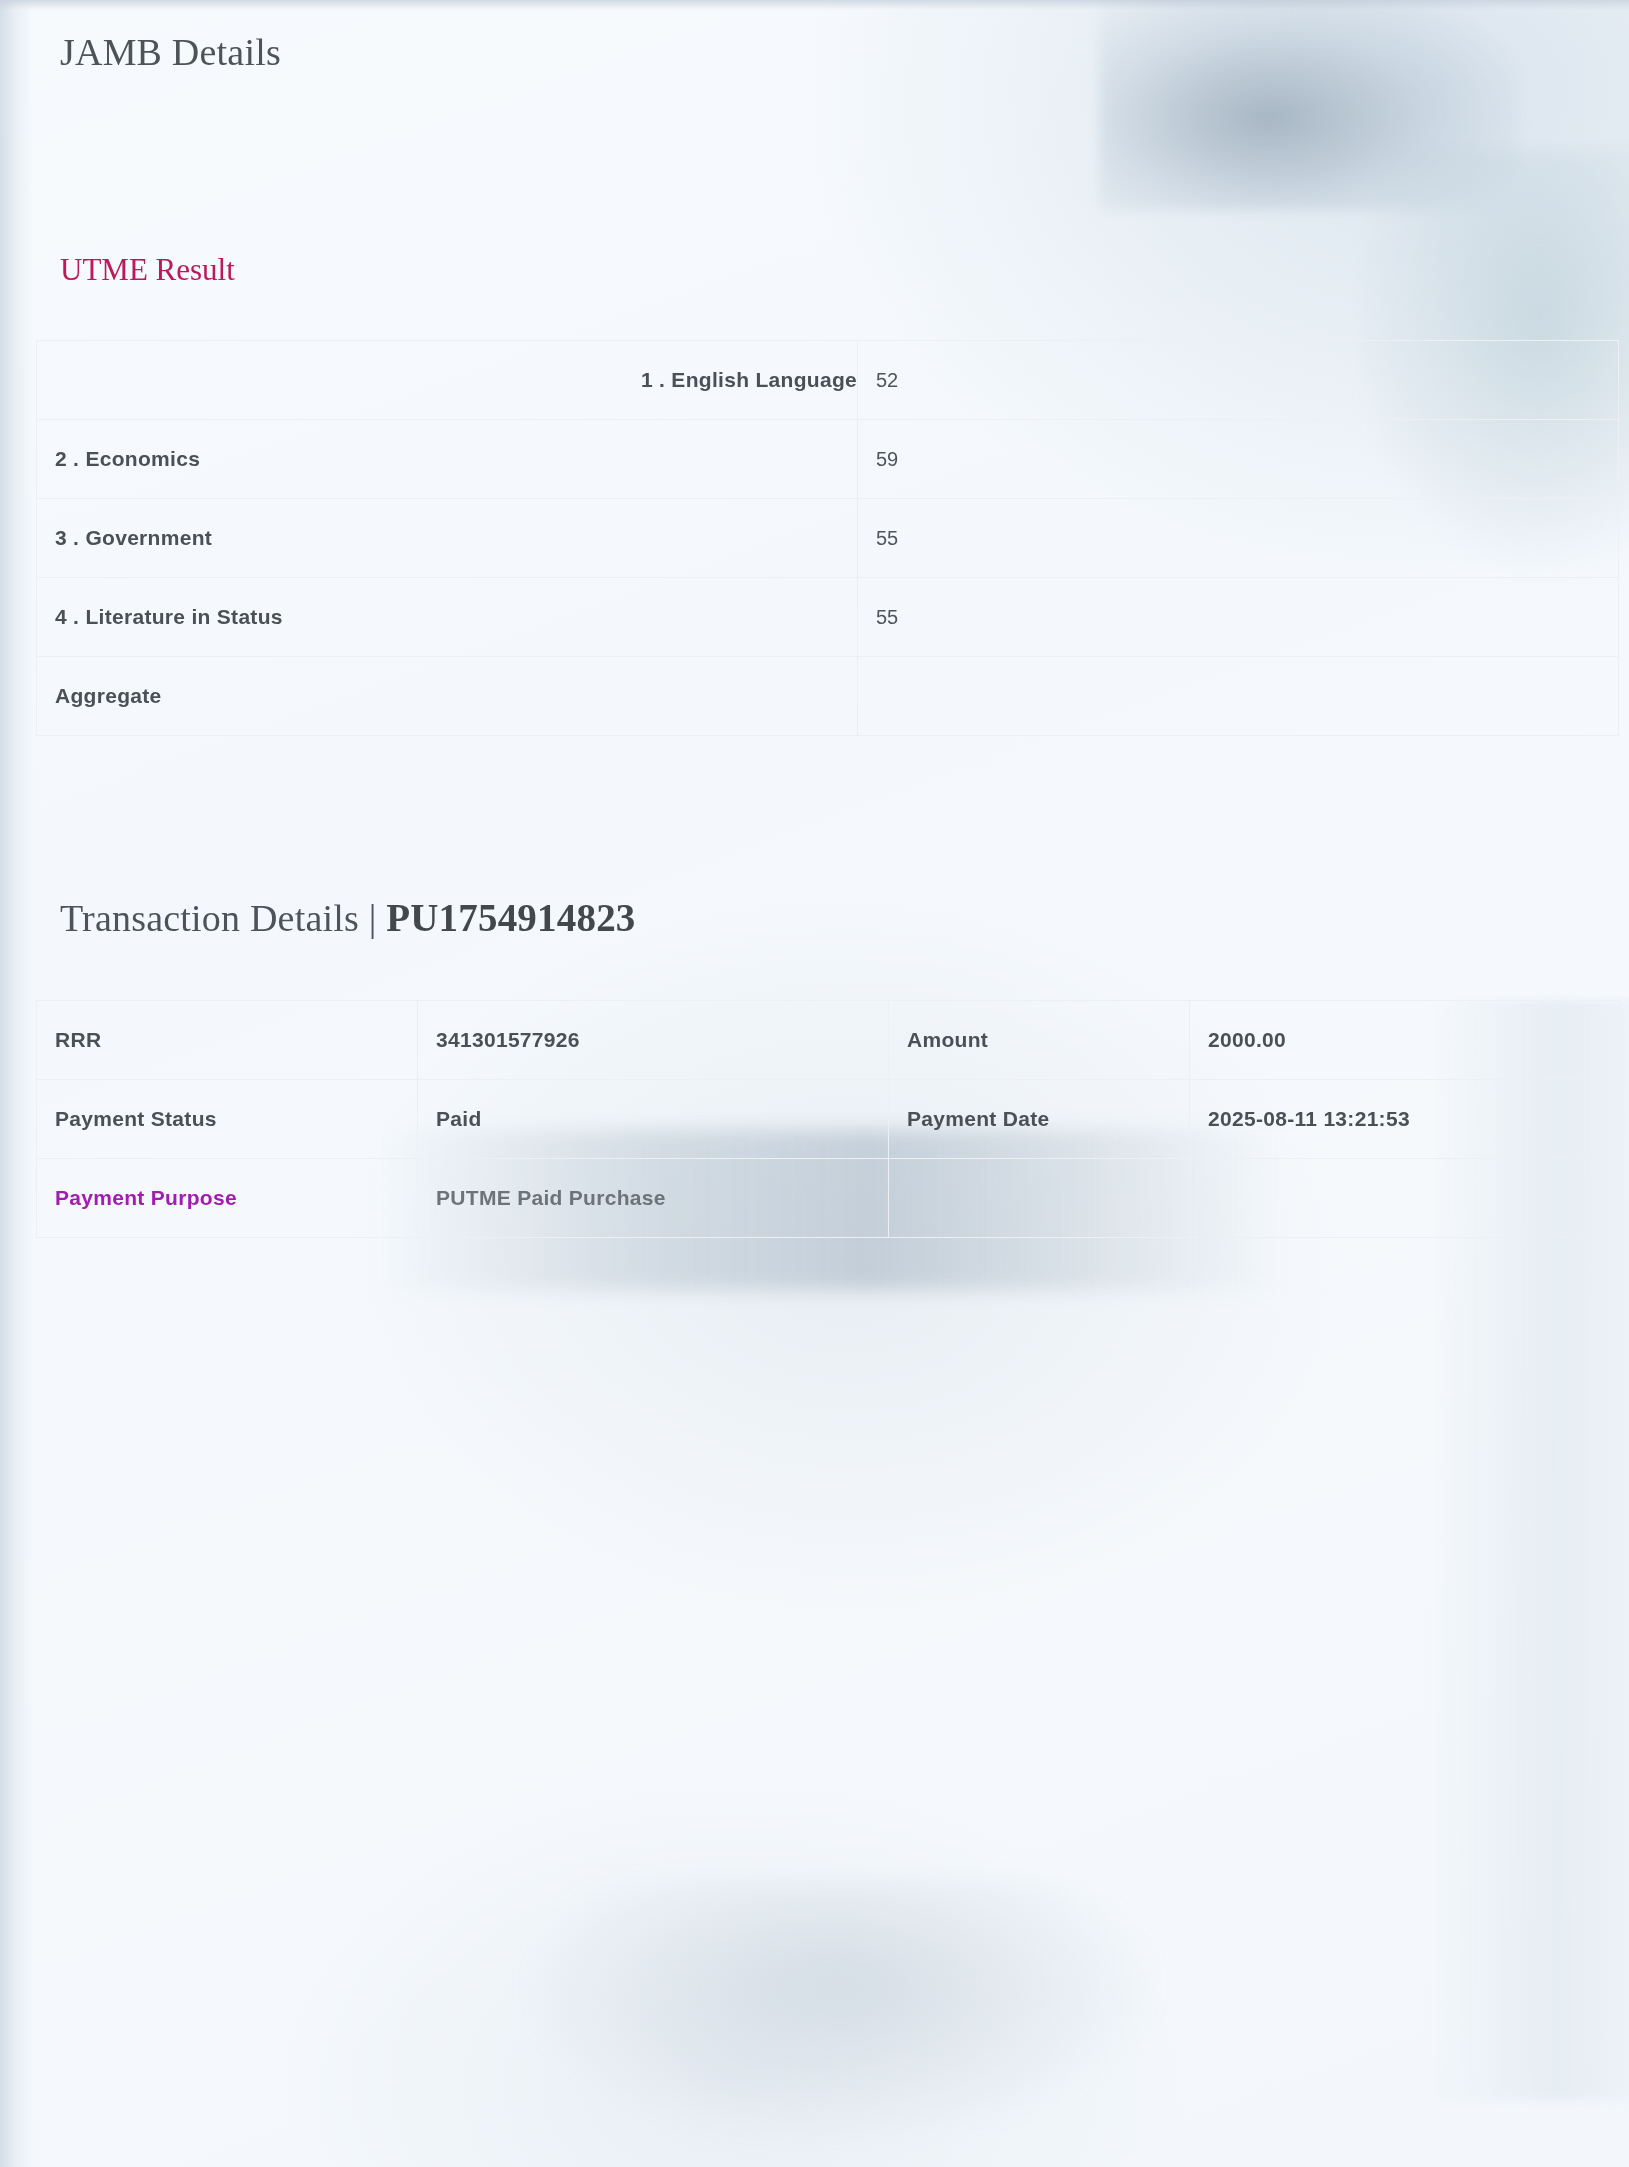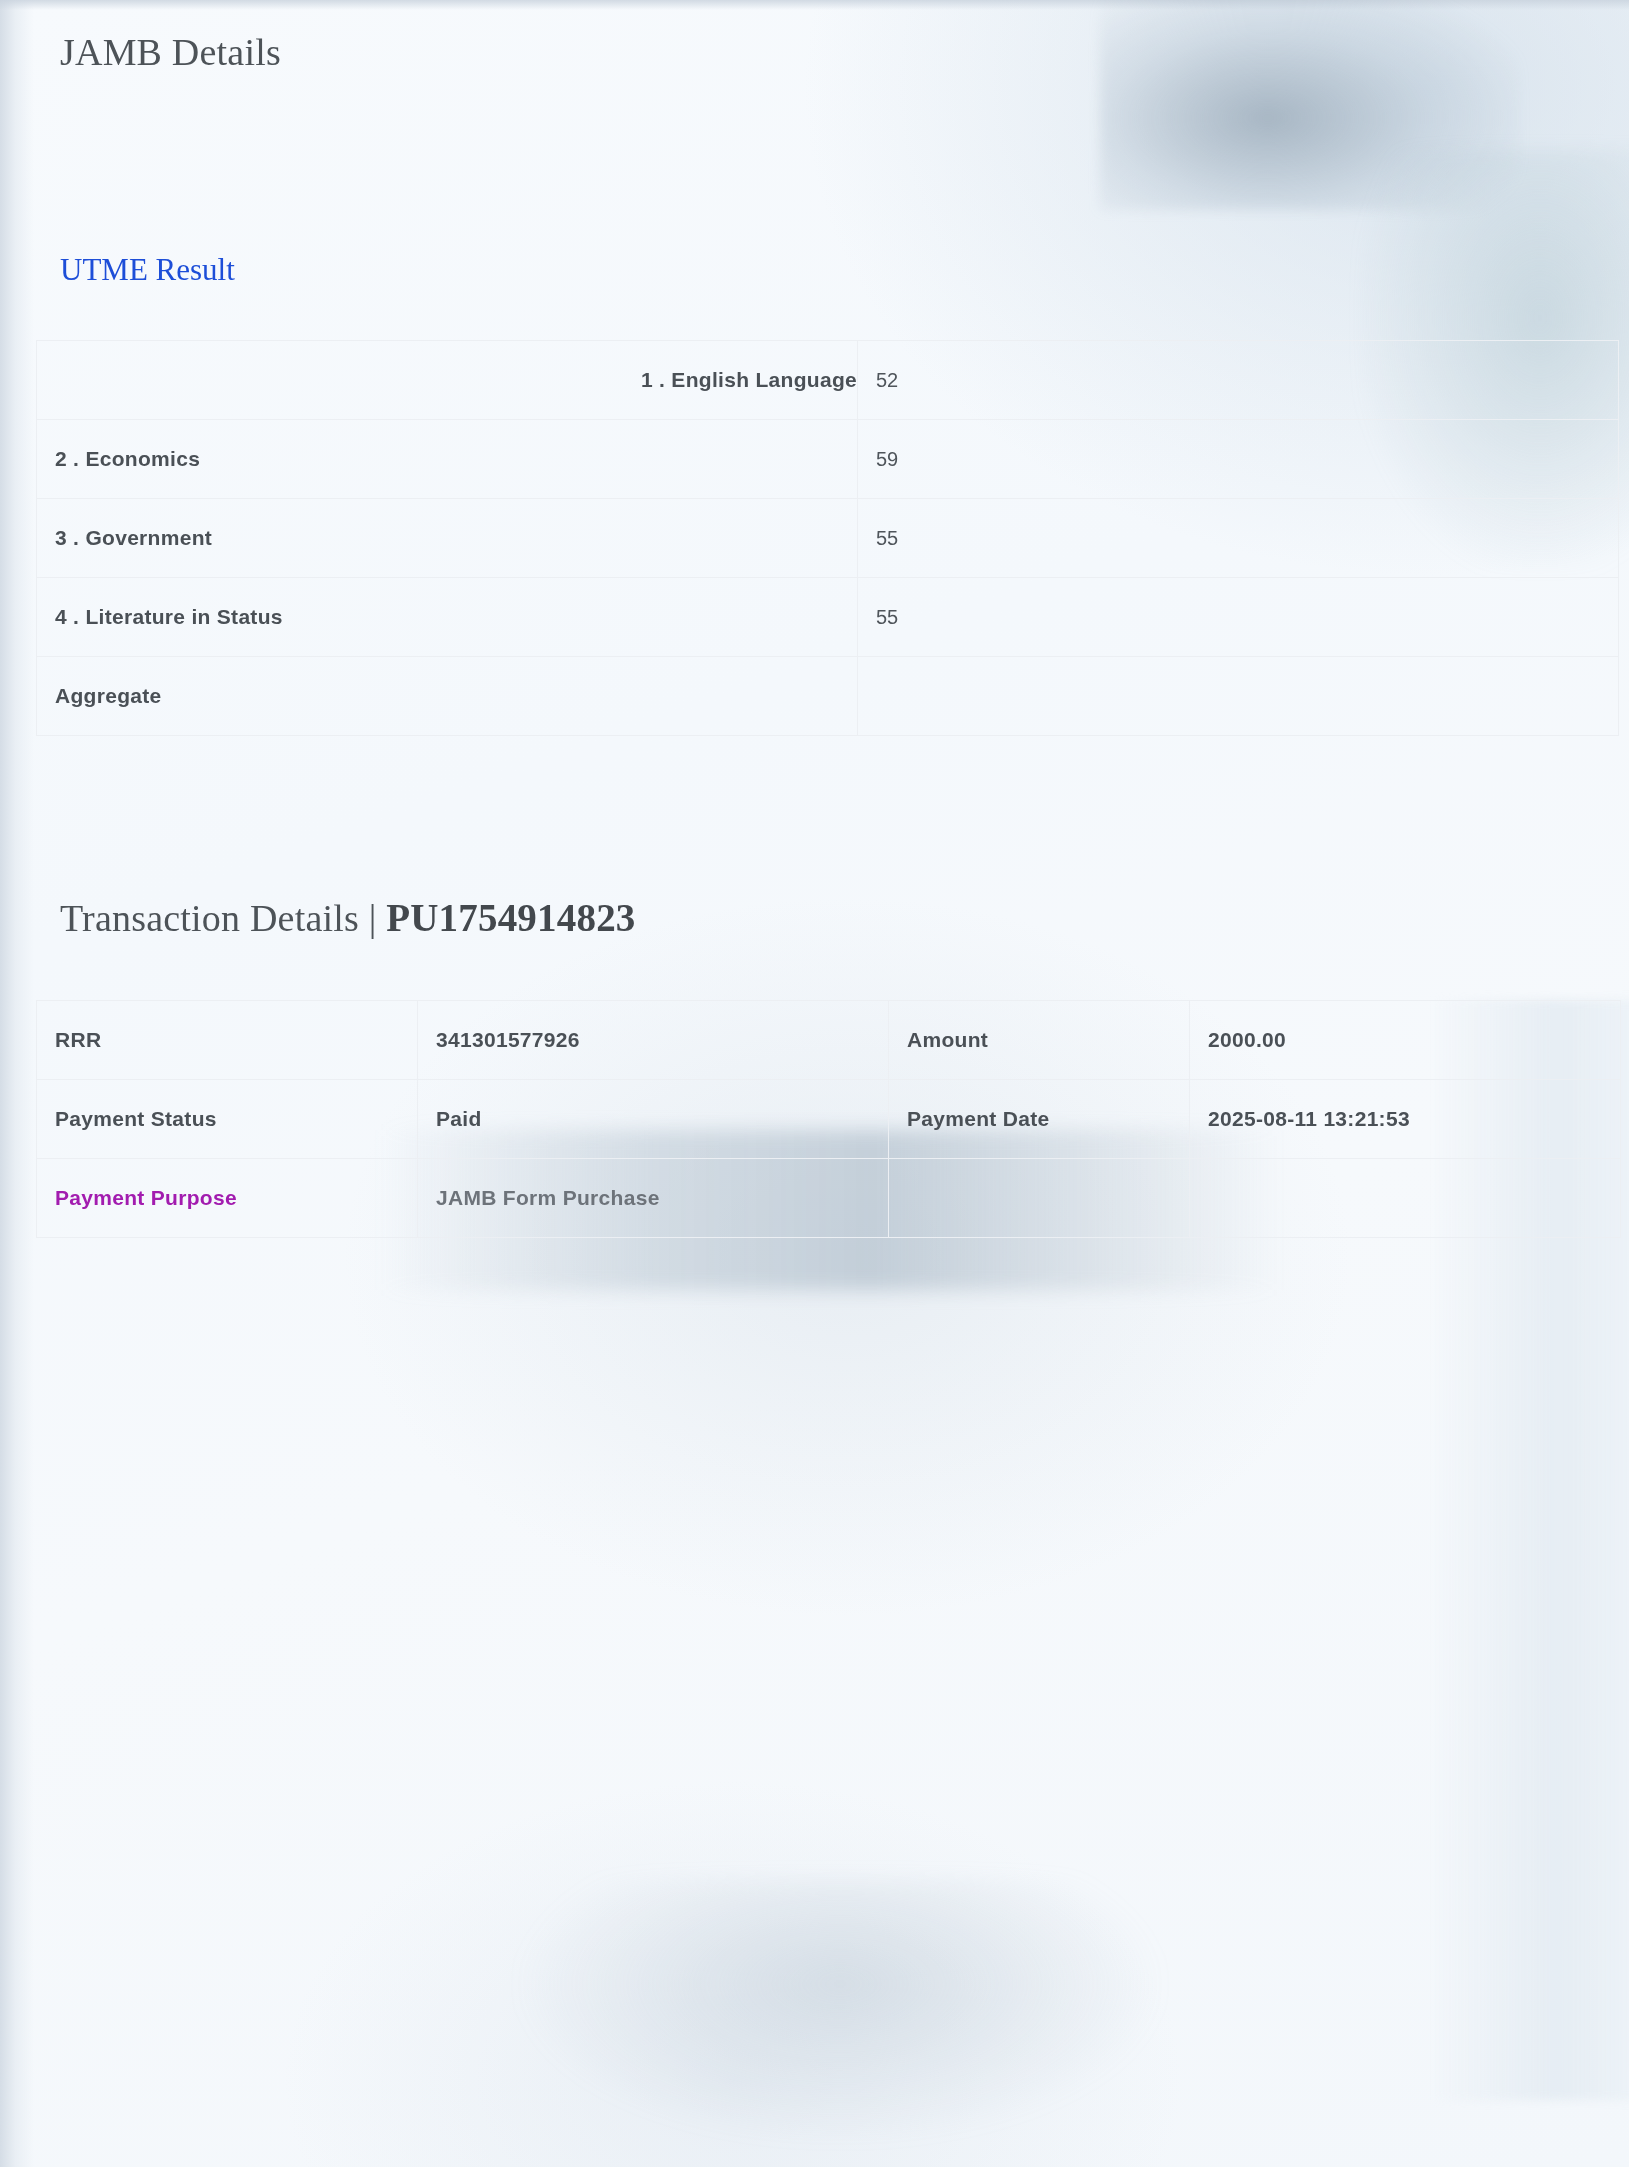--- a/index.html
+++ b/index.html
@@ -88,21 +88,21 @@
   }
   .sec-title .txn-id {
     font-weight: bold;
     font-size: 39px;
     color: #43484d;
   }
   .sub-title {
     position: absolute;
     font-family: "Liberation Serif", serif;
     font-size: 31px;
-    color: #1d4ed8;
+    color: #be185d;
     white-space: nowrap;
   }
 
   
   .tbl {
     position: absolute;
     border-collapse: collapse;
     table-layout: fixed;
   }
   .tbl td {
@@ -235,21 +235,21 @@
       </td>
       <td>
         <span class="pad cell-val">2025-08-11 13:21:53</span>
       </td>
     </tr>
     <tr>
       <td>
         <span class="pad cell-label mid-faded">Payment Purpose</span>
       </td>
       <td>
-        <span class="pad cell-val faded">JAMB Form Purchase</span>
+        <span class="pad cell-val faded">PUTME Paid Purchase</span>
       </td>
       <td>
         <span class="pad cell-label"></span>
       </td>
       <td>
         <span class="pad cell-val"></span>
       </td>
     </tr>
   </tbody>
     </table>

